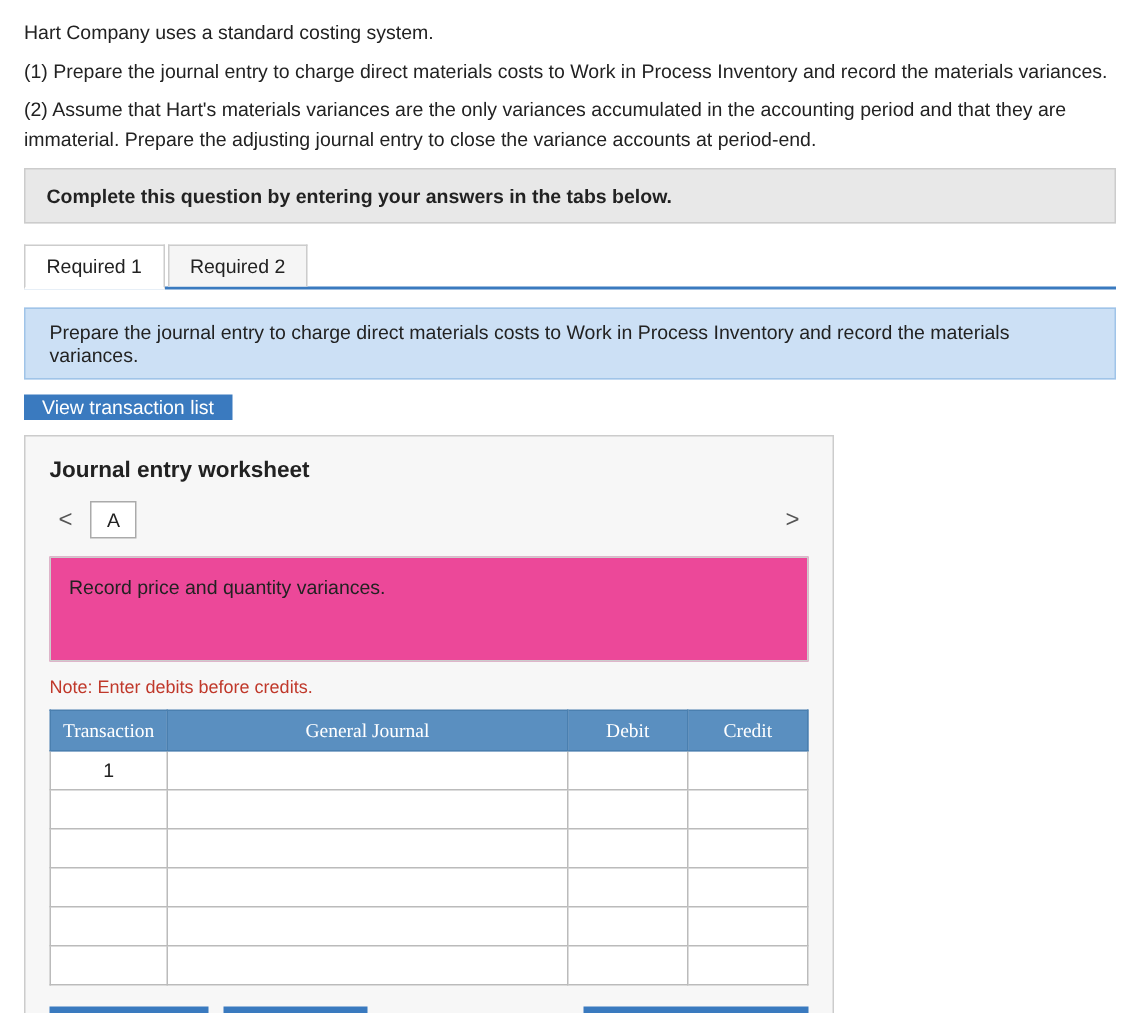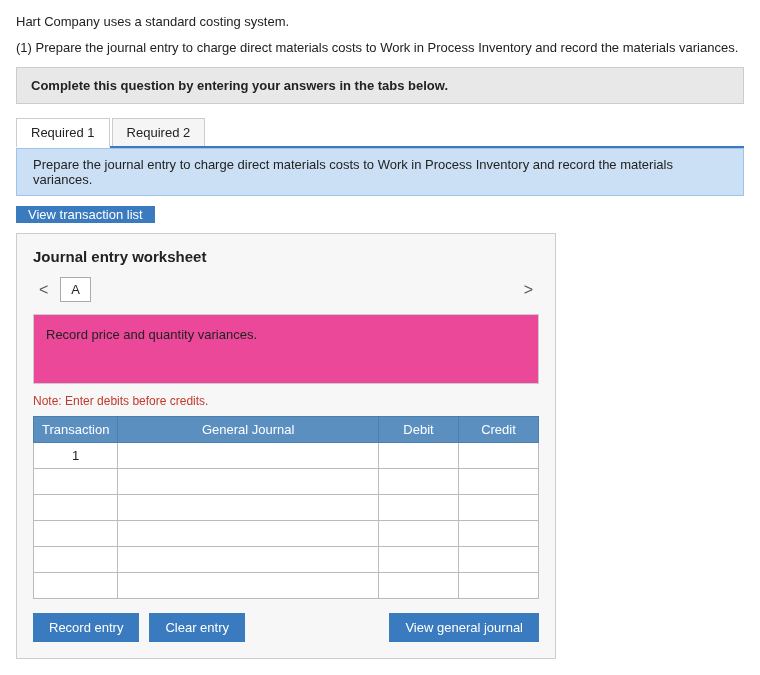--- a/index.html
+++ b/index.html
@@ -18,21 +18,21 @@
       background: #e8e8e8;
       border: 1px solid #ccc;
       padding: 10px 14px;
       margin-bottom: 14px;
       font-size: 13px;
     }
     .instruction-box strong { font-weight: bold; }
     .tabs-row {
       display: flex;
       border-bottom: 2px solid #3a7abf;
-      margin-bottom: 0;
+      margin-bottom: 12px;
     }
     .tab {
       padding: 6px 14px;
       border: 1px solid #ccc;
       border-bottom: none;
       background: #f5f5f5;
       cursor: pointer;
       font-size: 13px;
       margin-right: 2px;
     }
@@ -109,20 +109,21 @@
       font-size: 13px;
       margin-bottom: 14px;
     }
     .journal-table th {
       background: #5a8fc0;
       color: #fff;
       text-align: center;
       padding: 5px 8px;
       border: 1px solid #4a7faf;
       font-weight: normal;
+      font-family: Liberation Serif, serif;
     }
     .journal-table th.left { text-align: left; }
     .journal-table td {
       background: #fff;
       border: 1px solid #bbb;
       padding: 4px 6px;
       height: 26px;
     }
     .journal-table td.tx-num {
       text-align: center;
@@ -163,20 +164,21 @@
   </style>
 </head>
 <body>
 
 
 
 
 <div class="intro-text">
   <p>Hart Company uses a standard costing system.</p>
   <p>(1) Prepare the journal entry to charge direct materials costs to Work in Process Inventory and record the materials variances.</p>
+  <p>(2) Assume that Hart's materials variances are the only variances accumulated in the accounting period and that they are immaterial. Prepare the adjusting journal entry to close the variance accounts at period-end.</p>
 </div>
 
 
 <div class="instruction-box">
   <strong>Complete this question by entering your answers in the tabs below.</strong>
 </div>
 
 
 <div class="tabs-row">
   <div class="tab active">

